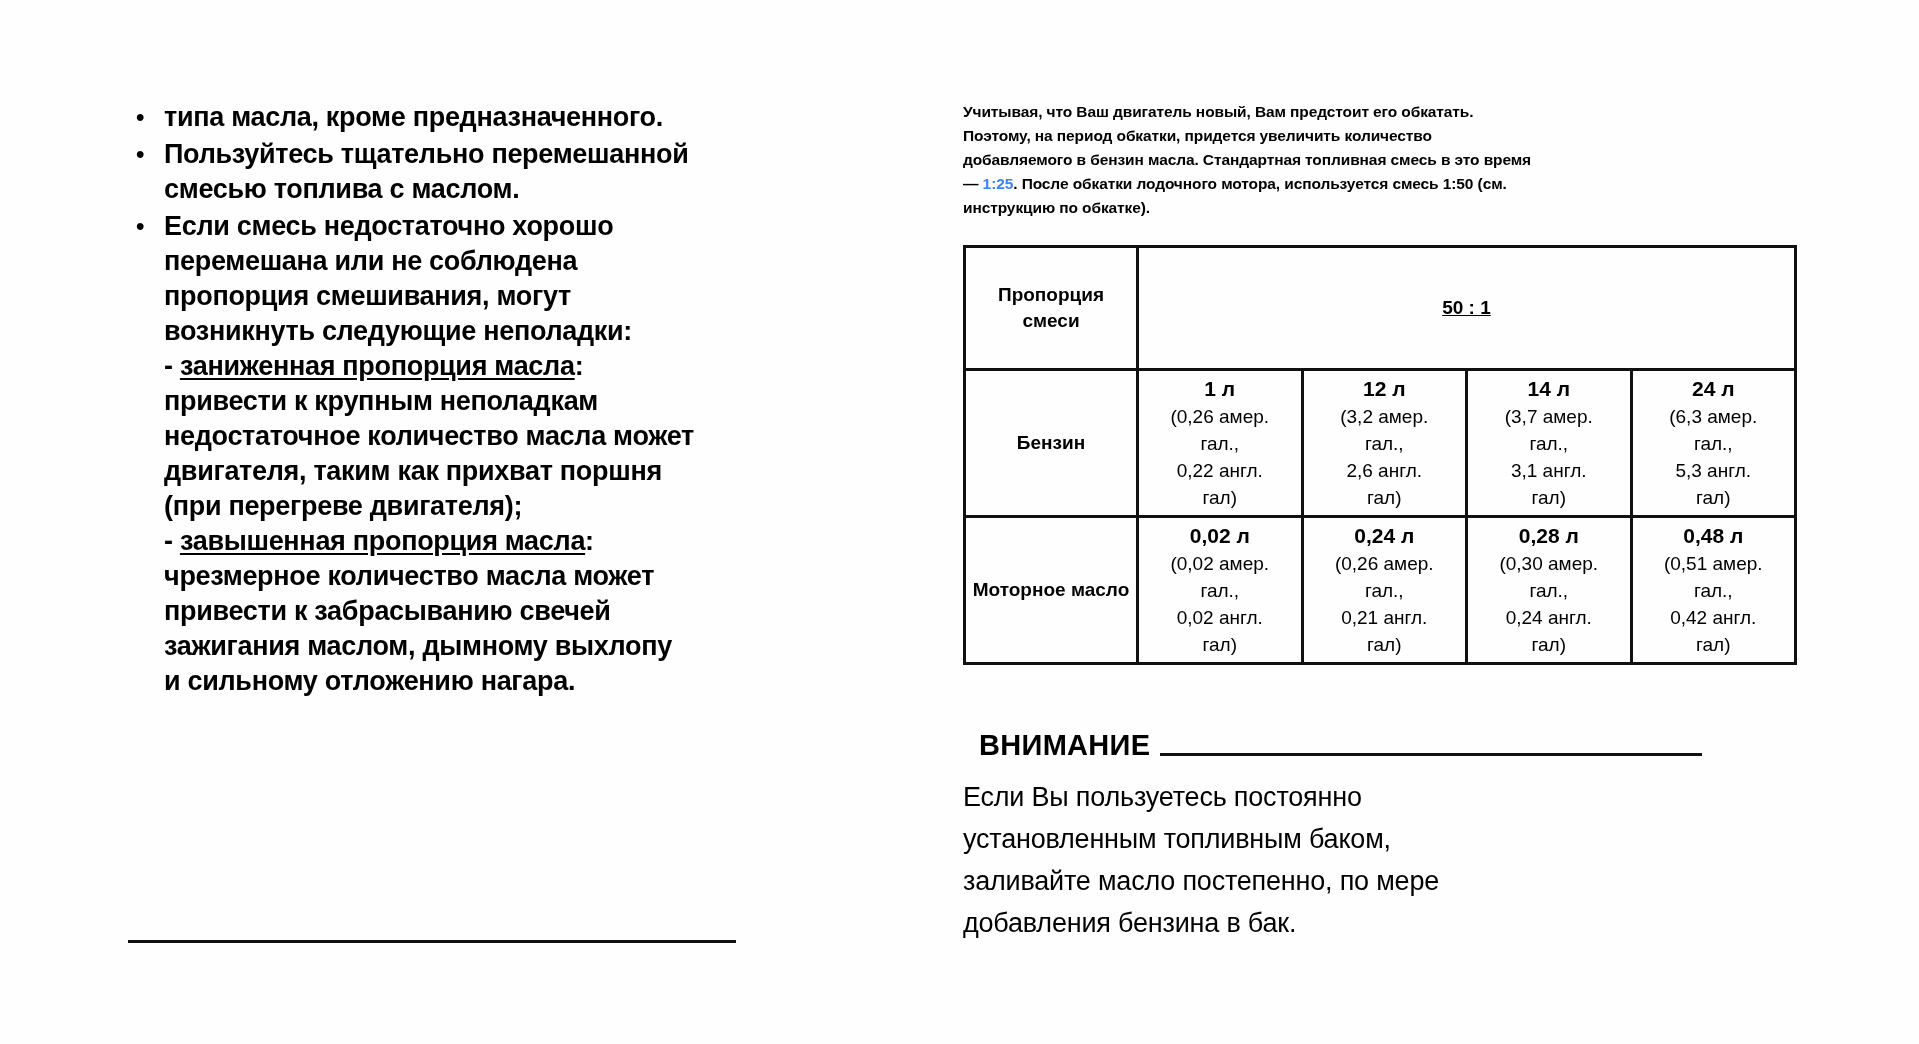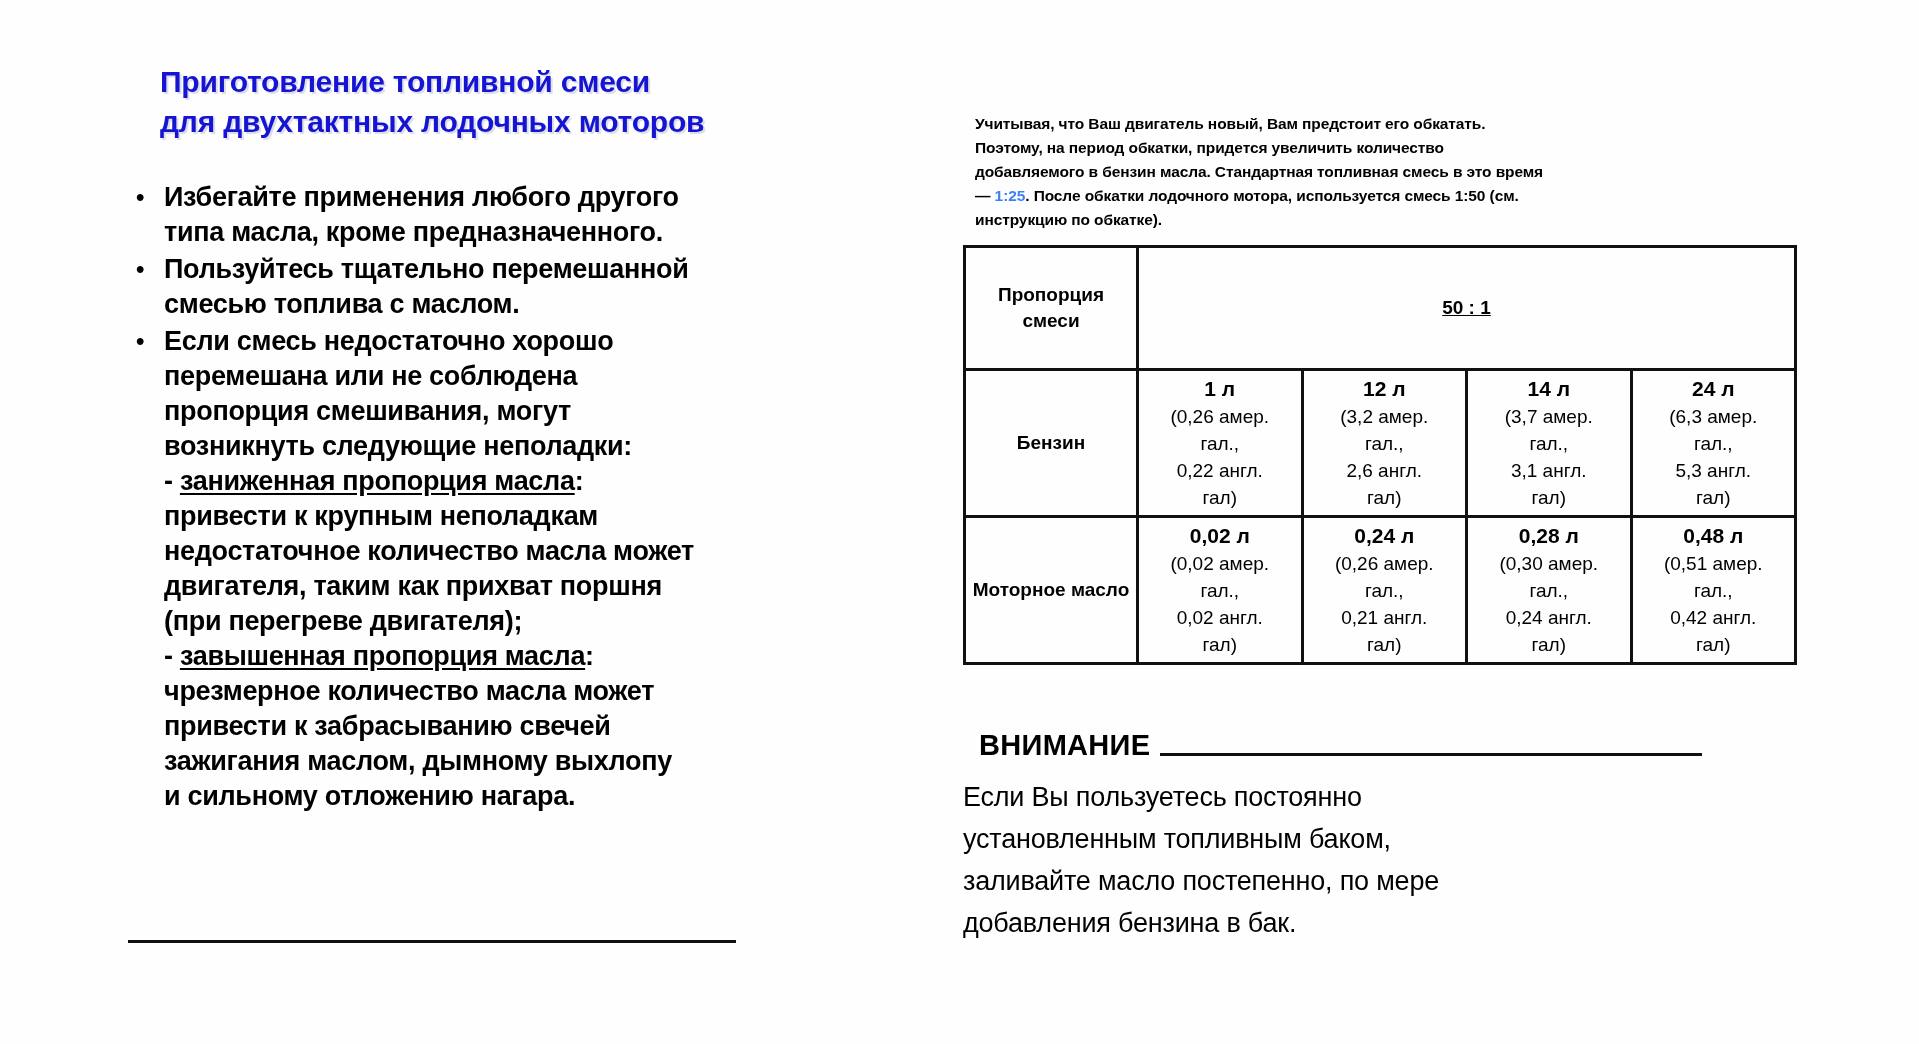--- a/index.html
+++ b/index.html
@@ -85,21 +85,21 @@
     left: 963px;
     top: 100px;
     width: 835px;
   }
 
   .intro-par {
     font-weight: bold;
     font-size: 15.5px;
     line-height: 24px;
     letter-spacing: -0.1px;
-    margin: 12px;
+    margin: 0;
   }
   .intro-par .pl { display: block; white-space: nowrap; }
   .accent-red { color: #3b82f6; }
 
   
   .mix-table {
     position: absolute;
     left: 963px;
     top: 245px;
     width: 834px;
@@ -172,29 +172,24 @@
   }
   .warn-body .wl { display: block; white-space: nowrap; }
 </style>
 </head>
 <body>
 
 <div class="page">
 
   <div class="left-col">
 
-    <h1 class="doc-title">
-      <span class="tl">Приготовление топливной смеси</span>
-      <span class="tl">для двухтактных лодочных моторов</span>
-    </h1>
 
     <ul class="bullet-list">
 
       <li class="bullet-item">
-        <span class="ln">Избегайте применения любого другого</span>
         <span class="ln">типа масла, кроме предназначенного.</span>
       </li>
 
       <li class="bullet-item">
         <span class="ln">Пользуйтесь тщательно перемешанной</span>
         <span class="ln">смесью топлива с маслом.</span>
       </li>
 
       <li class="bullet-item">
         <span class="ln">Если смесь недостаточно хорошо</span>

